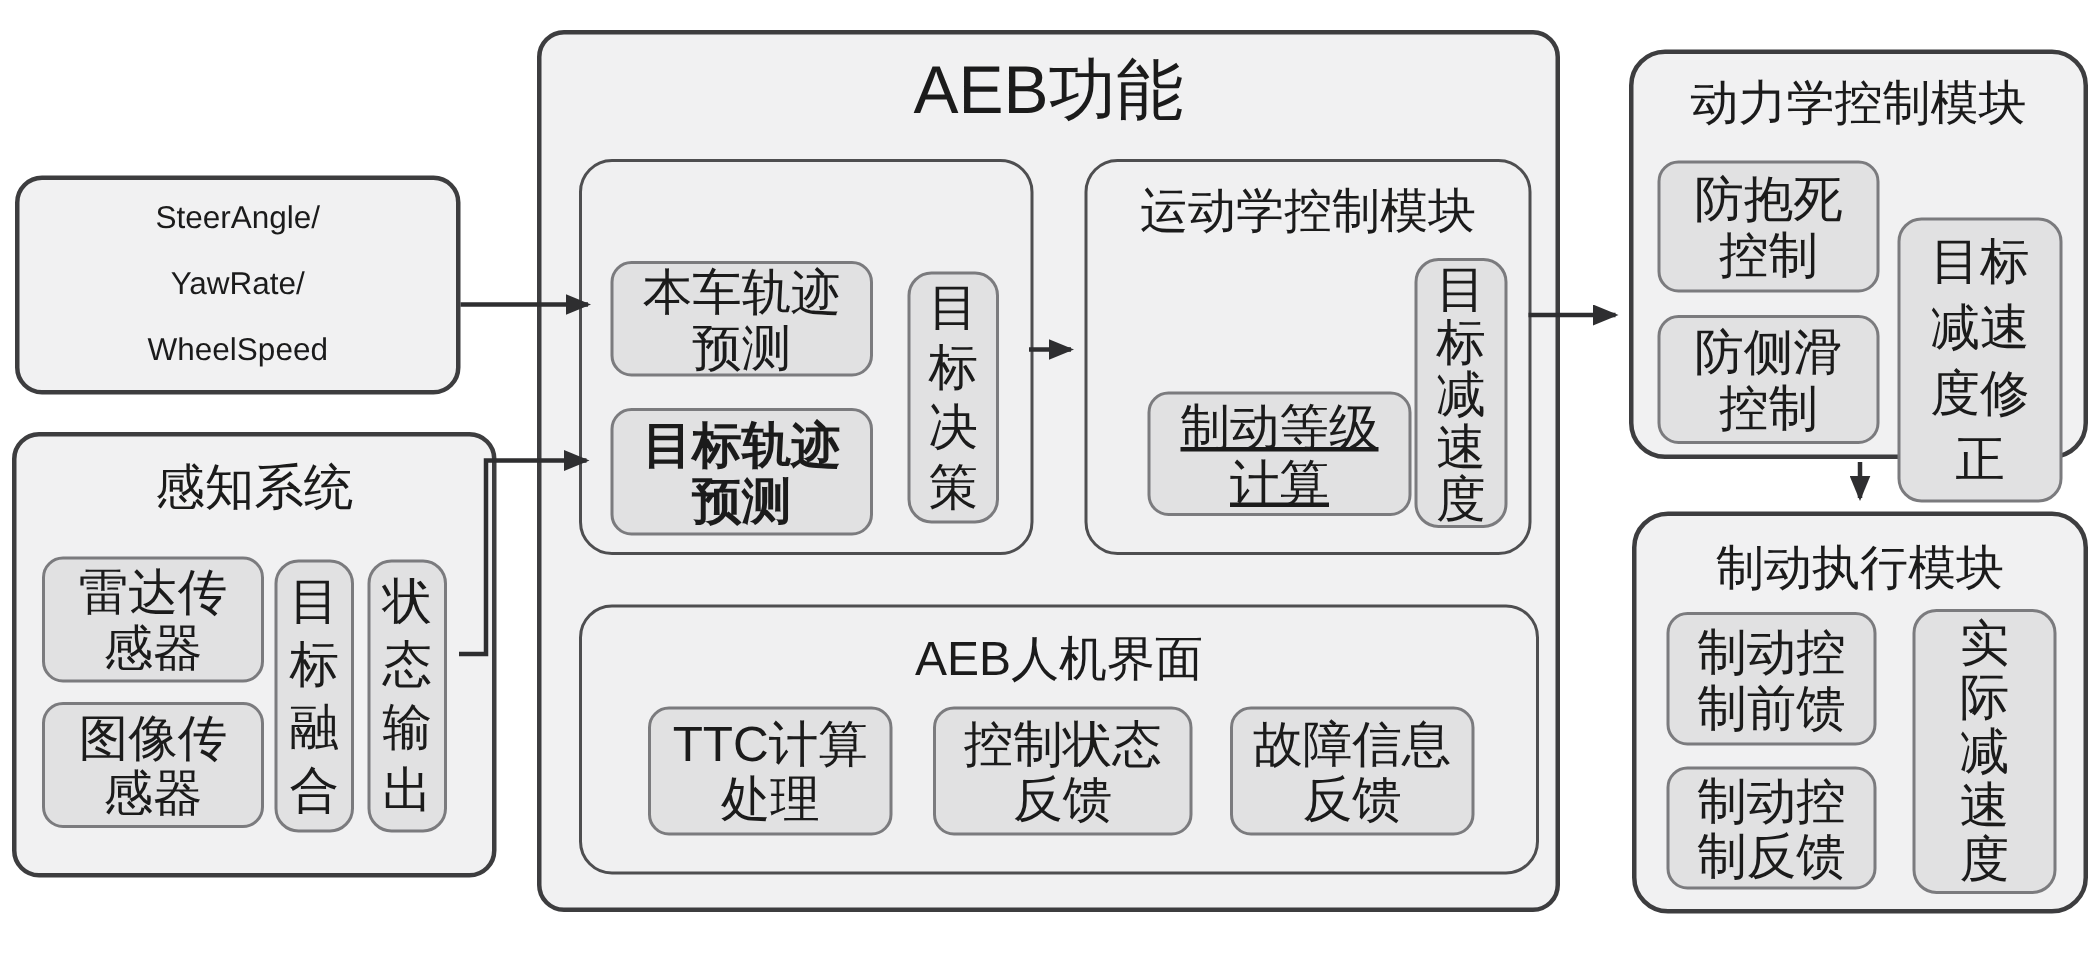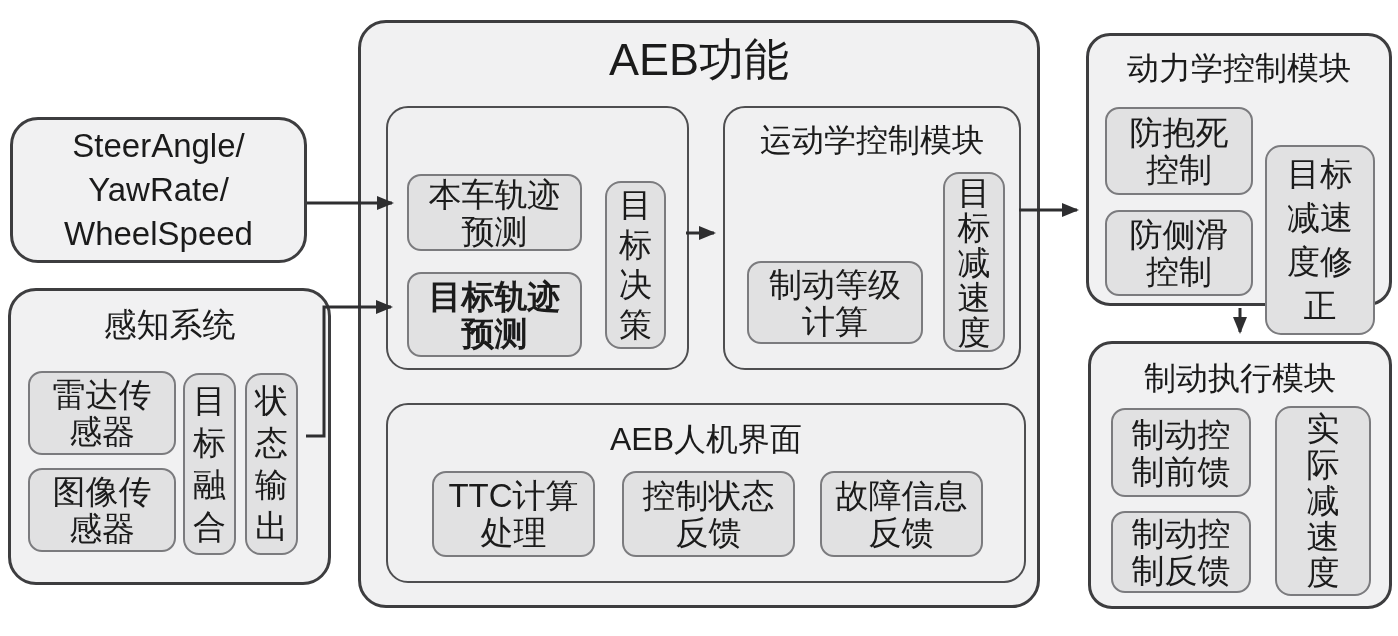--- a/index.html
+++ b/index.html
@@ -9,21 +9,21 @@
     background:#ffffff;
     font-family:"Liberation Sans","DejaVu Sans",sans-serif;
     color:#1b1b1b;
     overflow:hidden;
   }
   .abs{position:absolute;box-sizing:border-box;}
   
   .big-box{
     background:#f1f1f2;
     border:3px solid #3d3d3f;
-    border-radius:28px;
+    border-radius:18px;
   }
   
   .mid-box{
     background:#f0f0f1;
     border:2.5px solid #4e4e50;
     border-radius:22px;
   }
   
   .leaf{
     background:#e1e1e2;
@@ -43,21 +43,21 @@
     position:absolute;left:0;right:0;text-align:center;
     font-size:32px;line-height:36px;white-space:pre-line;
   }
   .arrows{position:absolute;left:0;top:0;pointer-events:none;}
 </style>
 </head>
 <body>
 
 <div id="canvas">
 
-  <div class="abs big-box center-txt" style="left:10px;top:117px;width:297px;height:146px;font-size:33px;line-height:44px;">SteerAngle/
+  <div class="abs big-box center-txt" style="left:10px;top:117px;width:297px;height:146px;font-size:21px;line-height:44px;">SteerAngle/
 YawRate/
 WheelSpeed</div>
 
   <div class="abs big-box" style="left:8px;top:288px;width:323px;height:297px;padding-left:36px;">
     <div class="box-title" style="top:16px;font-size:33px;">感知系统</div>
     <div class="abs leaf" style="left:17px;top:80px;width:148px;height:84px;">雷达传
 感器</div>
     <div class="abs leaf" style="left:17px;top:177px;width:148px;height:84px;">图像传
 感器</div>
     <div class="abs leaf vert" style="left:172px;top:82px;width:53px;height:182px;line-height:42px;">目
@@ -79,21 +79,21 @@
       <div class="abs leaf" style="left:19px;top:164px;width:175px;height:85px;font-weight:bold;">目标轨迹
 预测</div>
       <div class="abs leaf vert" style="left:217px;top:73px;width:61px;height:168px;line-height:40px;">目
 标
 决
 策</div>
     </div>
 
     <div class="abs mid-box" style="left:362px;top:83px;width:298px;height:264px;">
       <div class="box-title" style="top:14px;">运动学控制模块</div>
-      <div class="abs leaf" style="left:22px;top:153px;width:176px;height:83px;">制动等级
+      <div class="abs leaf" style="left:40px;top:153px;width:176px;height:83px;text-decoration:underline;">制动等级
 计算</div>
       <div class="abs leaf vert" style="left:578px - 360px;left:218px;top:64px;width:62px;height:180px;line-height:35px;">目
 标
 减
 速
 度</div>
     </div>
 
     <div class="abs mid-box" style="left:25px;top:380px;width:640px;height:180px;">
       <div class="box-title" style="top:16px;">AEB人机界面</div>

